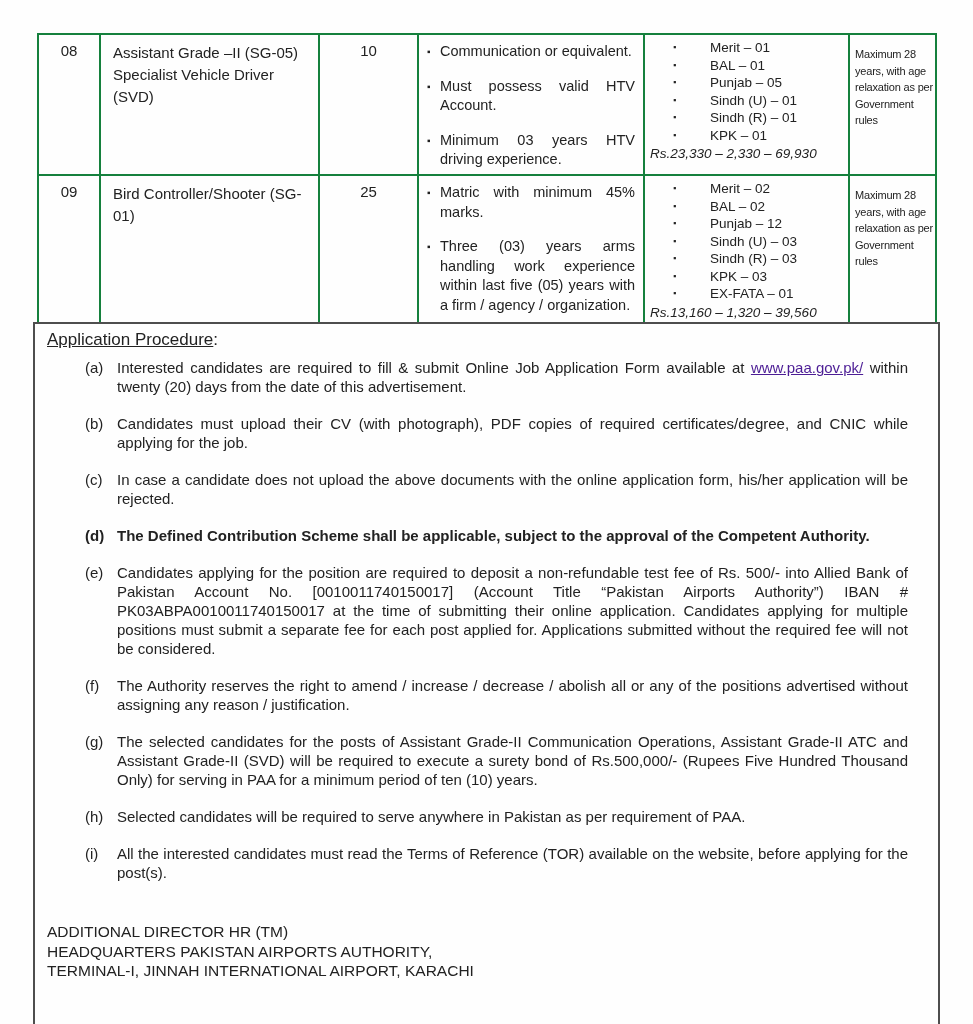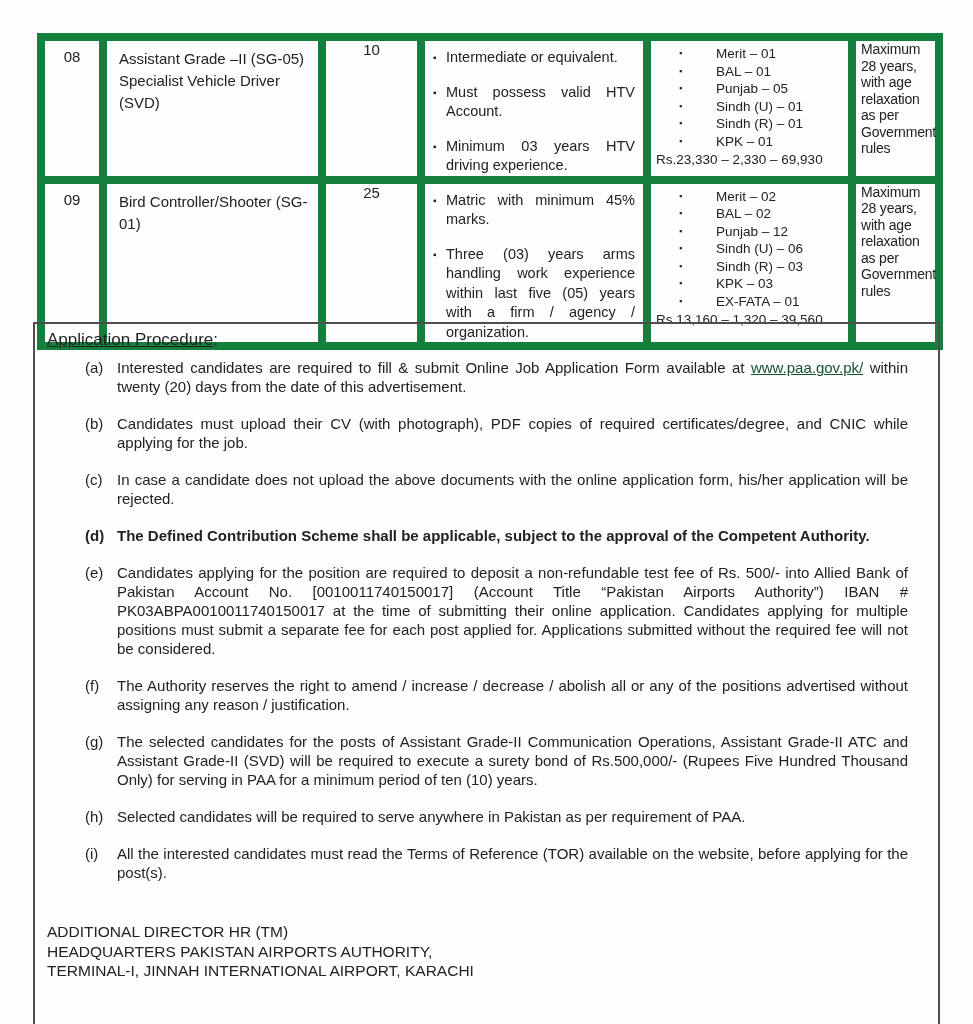--- a/index.html
+++ b/index.html
@@ -17,58 +17,58 @@
   
   table.jobs-table {
     position: absolute;
     left: 37px;
     top: 33px;
     width: 898px;
     border-collapse: collapse;
     table-layout: fixed;
   }
   table.jobs-table td {
-    border: 8px solid #15803d;
+    border: 2px solid #15803d;
     vertical-align: top;
   }
   tr.job-row { height: 141px; }
   td.cell-serial { text-align: center; padding-top: 7px; font-size: 15px; }
   td.cell-position { padding: 7px 10px 0 12px; font-size: 15px; line-height: 22px; }
-  td.cell-posts { text-align: center; font-size: 15px; }
+  td.cell-posts { text-align: center; padding-top: 7px; font-size: 15px; }
   td.cell-qual { padding: 7px 8px 0 8px; }
   .q-item { display: flex; margin-bottom: 15px; font-size: 14.5px; line-height: 19.5px; }
   .q-item:last-child { margin-bottom: 0; }
   .q-bullet { width: 13px; flex: 0 0 13px; font-size: 10px; line-height: 19.5px; }
   .q-text { flex: 1; text-align: justify; }
   td.cell-quota { padding: 4px 6px 0 5px; }
   .quota-line { display: flex; font-size: 13.5px; line-height: 17.5px; padding-left: 17px; }
   .quota-bullet { width: 43px; flex: 0 0 43px; font-size: 9px; line-height: 17.5px; padding-left: 6px; }
   .quota-text { flex: 1; }
-  .salary-line { font-size: 13.5px; line-height: 18px; margin-top: 1px; }
-  td.cell-age { padding: 0 2px 0 5px; font-size: 14px; line-height: 16.5px; letter-spacing: -0.2px; }
+  .salary-line { font-style: italic; font-size: 13.5px; line-height: 18px; margin-top: 1px; }
+  td.cell-age { padding: 11px 2px 0 5px; font-size: 11px; line-height: 16.5px; letter-spacing: -0.2px; }
 
   
   .procedure-box {
     position: absolute;
     left: 33px;
     top: 322px;
     width: 907px;
     height: 760px; 
     border: 2px solid #4e4e4e;
     border-bottom: 2px solid #9fb2c0;
     padding: 6px 14px 0 12px;
   }
   .procedure-heading { font-size: 17px; margin-bottom: 8px; }
   .procedure-heading .u { text-decoration: underline; margin-top: 20px; }
   .items { padding-left: 38px; padding-right: 16px; }
   .item { display: flex; margin-bottom: 18px; font-size: 15px; line-height: 19px; }
   .item-label { flex: 0 0 32px; }
   .item-text { flex: 1; text-align: justify; }
   .item.bold { font-weight: bold; }
-  a.site-link { color: #14532d; text-decoration: underline; cursor: pointer; }
+  a.site-link { color: #4c1d95; text-decoration: underline; cursor: pointer; }
 
   
   .footer {
     margin-top: 40px;
     text-align: left;
     font-size: 15.5px;
     line-height: 19.5px;
   }
 </style>
 </head>
@@ -93,21 +93,21 @@
         </td>
         <td class="cell-position">
           <span>Assistant Grade –II (SG-05) Specialist Vehicle Driver (SVD)</span>
         </td>
         <td class="cell-posts">
           <span>10</span>
         </td>
         <td class="cell-qual">
           <div class="q-item">
             <span class="q-bullet">▪</span>
-            <span class="q-text">Intermediate or equivalent.</span>
+            <span class="q-text">Communication or equivalent.</span>
           </div>
           <div class="q-item">
             <span class="q-bullet">▪</span>
             <span class="q-text">Must possess valid HTV Account.</span>
           </div>
           <div class="q-item">
             <span class="q-bullet">▪</span>
             <span class="q-text">Minimum 03 years HTV driving experience.</span>
           </div>
         </td>
@@ -171,21 +171,21 @@
           <div class="quota-line">
             <span class="quota-bullet">▪</span>
             <span class="quota-text">BAL – 02</span>
           </div>
           <div class="quota-line">
             <span class="quota-bullet">▪</span>
             <span class="quota-text">Punjab – 12</span>
           </div>
           <div class="quota-line">
             <span class="quota-bullet">▪</span>
-            <span class="quota-text">Sindh (U) – 06</span>
+            <span class="quota-text">Sindh (U) – 03</span>
           </div>
           <div class="quota-line">
             <span class="quota-bullet">▪</span>
             <span class="quota-text">Sindh (R) – 03</span>
           </div>
           <div class="quota-line">
             <span class="quota-bullet">▪</span>
             <span class="quota-text">KPK – 03</span>
           </div>
           <div class="quota-line">

